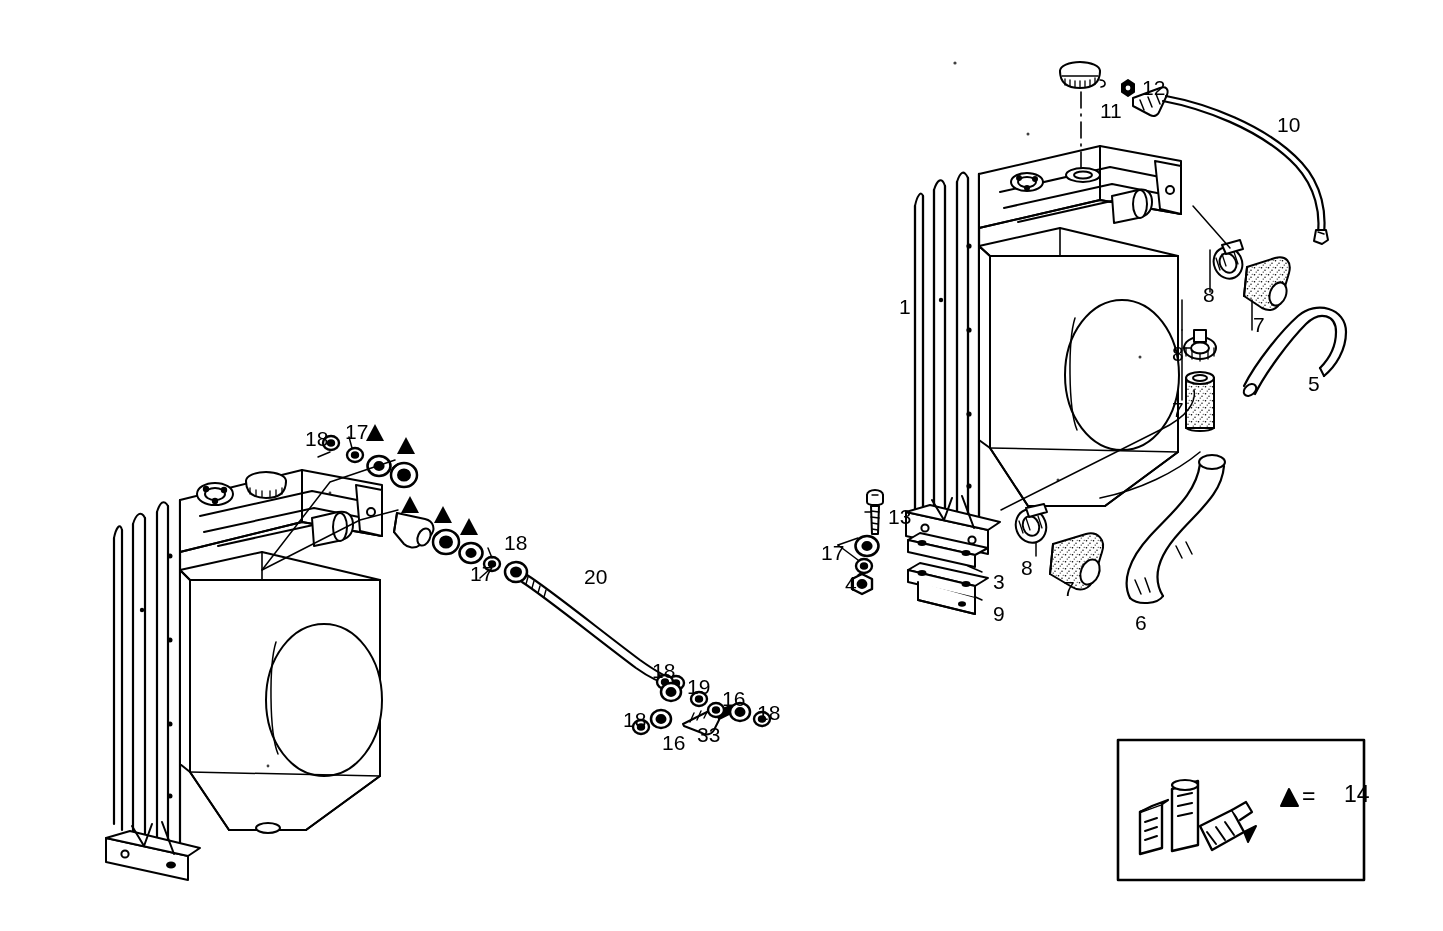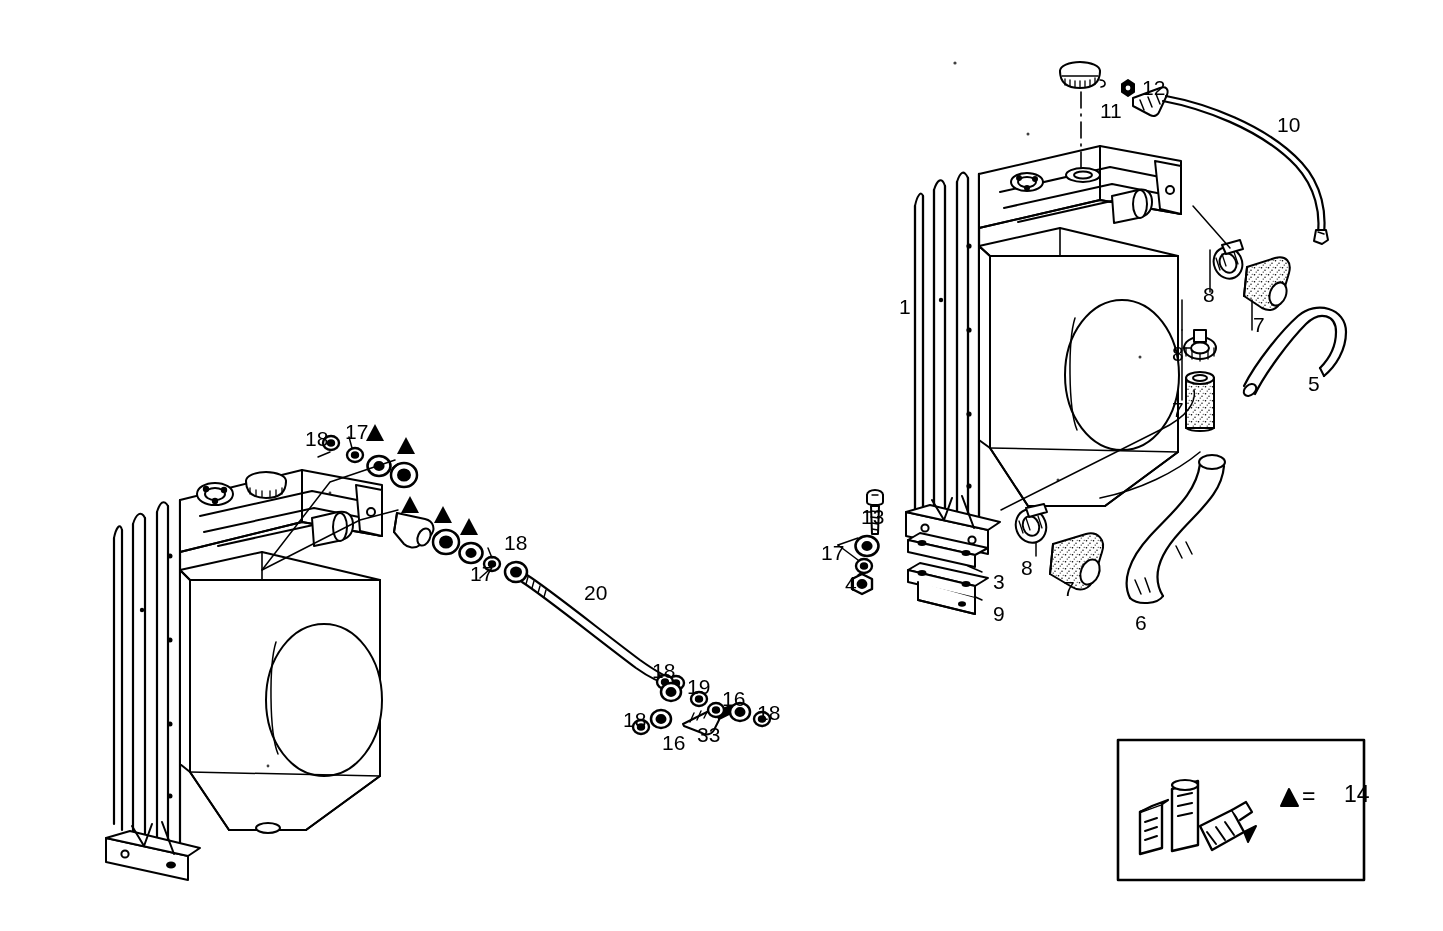--- a/index.html
+++ b/index.html
@@ -493,34 +493,34 @@
 
   <div class="callout" style="left:899px;top:296px;">1</div>
   <div class="callout" style="left:1100px;top:100px;">11</div>
   <div class="callout" style="left:1142px;top:77px;">12</div>
   <div class="callout" style="left:1233px;top:114px;margin-left:44px;">10</div>
   <div class="callout" style="left:1203px;top:284px;">8</div>
   <div class="callout" style="left:1253px;top:314px;">7</div>
   <div class="callout" style="left:1308px;top:373px;">5</div>
   <div class="callout" style="left:1172px;top:343px;">8</div>
   <div class="callout" style="left:1172px;top:399px;">7</div>
-  <div class="callout" style="left:861px;top:506px;">13</div>
+  <div class="callout" style="left:888px;top:506px;">13</div>
   <div class="callout" style="left:821px;top:542px;">17</div>
   <div class="callout" style="left:845px;top:573px;">4</div>
   <div class="callout" style="left:993px;top:571px;">3</div>
   <div class="callout" style="left:993px;top:603px;">9</div>
   <div class="callout" style="left:1021px;top:557px;">8</div>
   <div class="callout" style="left:1063px;top:578px;">7</div>
   <div class="callout" style="left:1135px;top:612px;">6</div>
 
   <div class="callout" style="left:305px;top:428px;">18</div>
   <div class="callout" style="left:345px;top:421px;">17</div>
   <div class="callout" style="left:504px;top:532px;">18</div>
   <div class="callout" style="left:470px;top:563px;">17</div>
-  <div class="callout" style="left:584px;top:582px;">20</div>
+  <div class="callout" style="left:584px;top:566px;">20</div>
   <div class="callout" style="left:652px;top:660px;">18</div>
   <div class="callout" style="left:687px;top:676px;">19</div>
   <div class="callout" style="left:722px;top:688px;">16</div>
   <div class="callout" style="left:757px;top:702px;">18</div>
   <div class="callout" style="left:623px;top:709px;">18</div>
   <div class="callout" style="left:662px;top:732px;">16</div>
   <div class="callout" style="left:697px;top:724px;">33</div>
 
   <div class="legend-eq" style="left:1302px;top:783px;">=</div>
   <div class="legend-eq" style="left:1344px;top:781px;">14</div>

